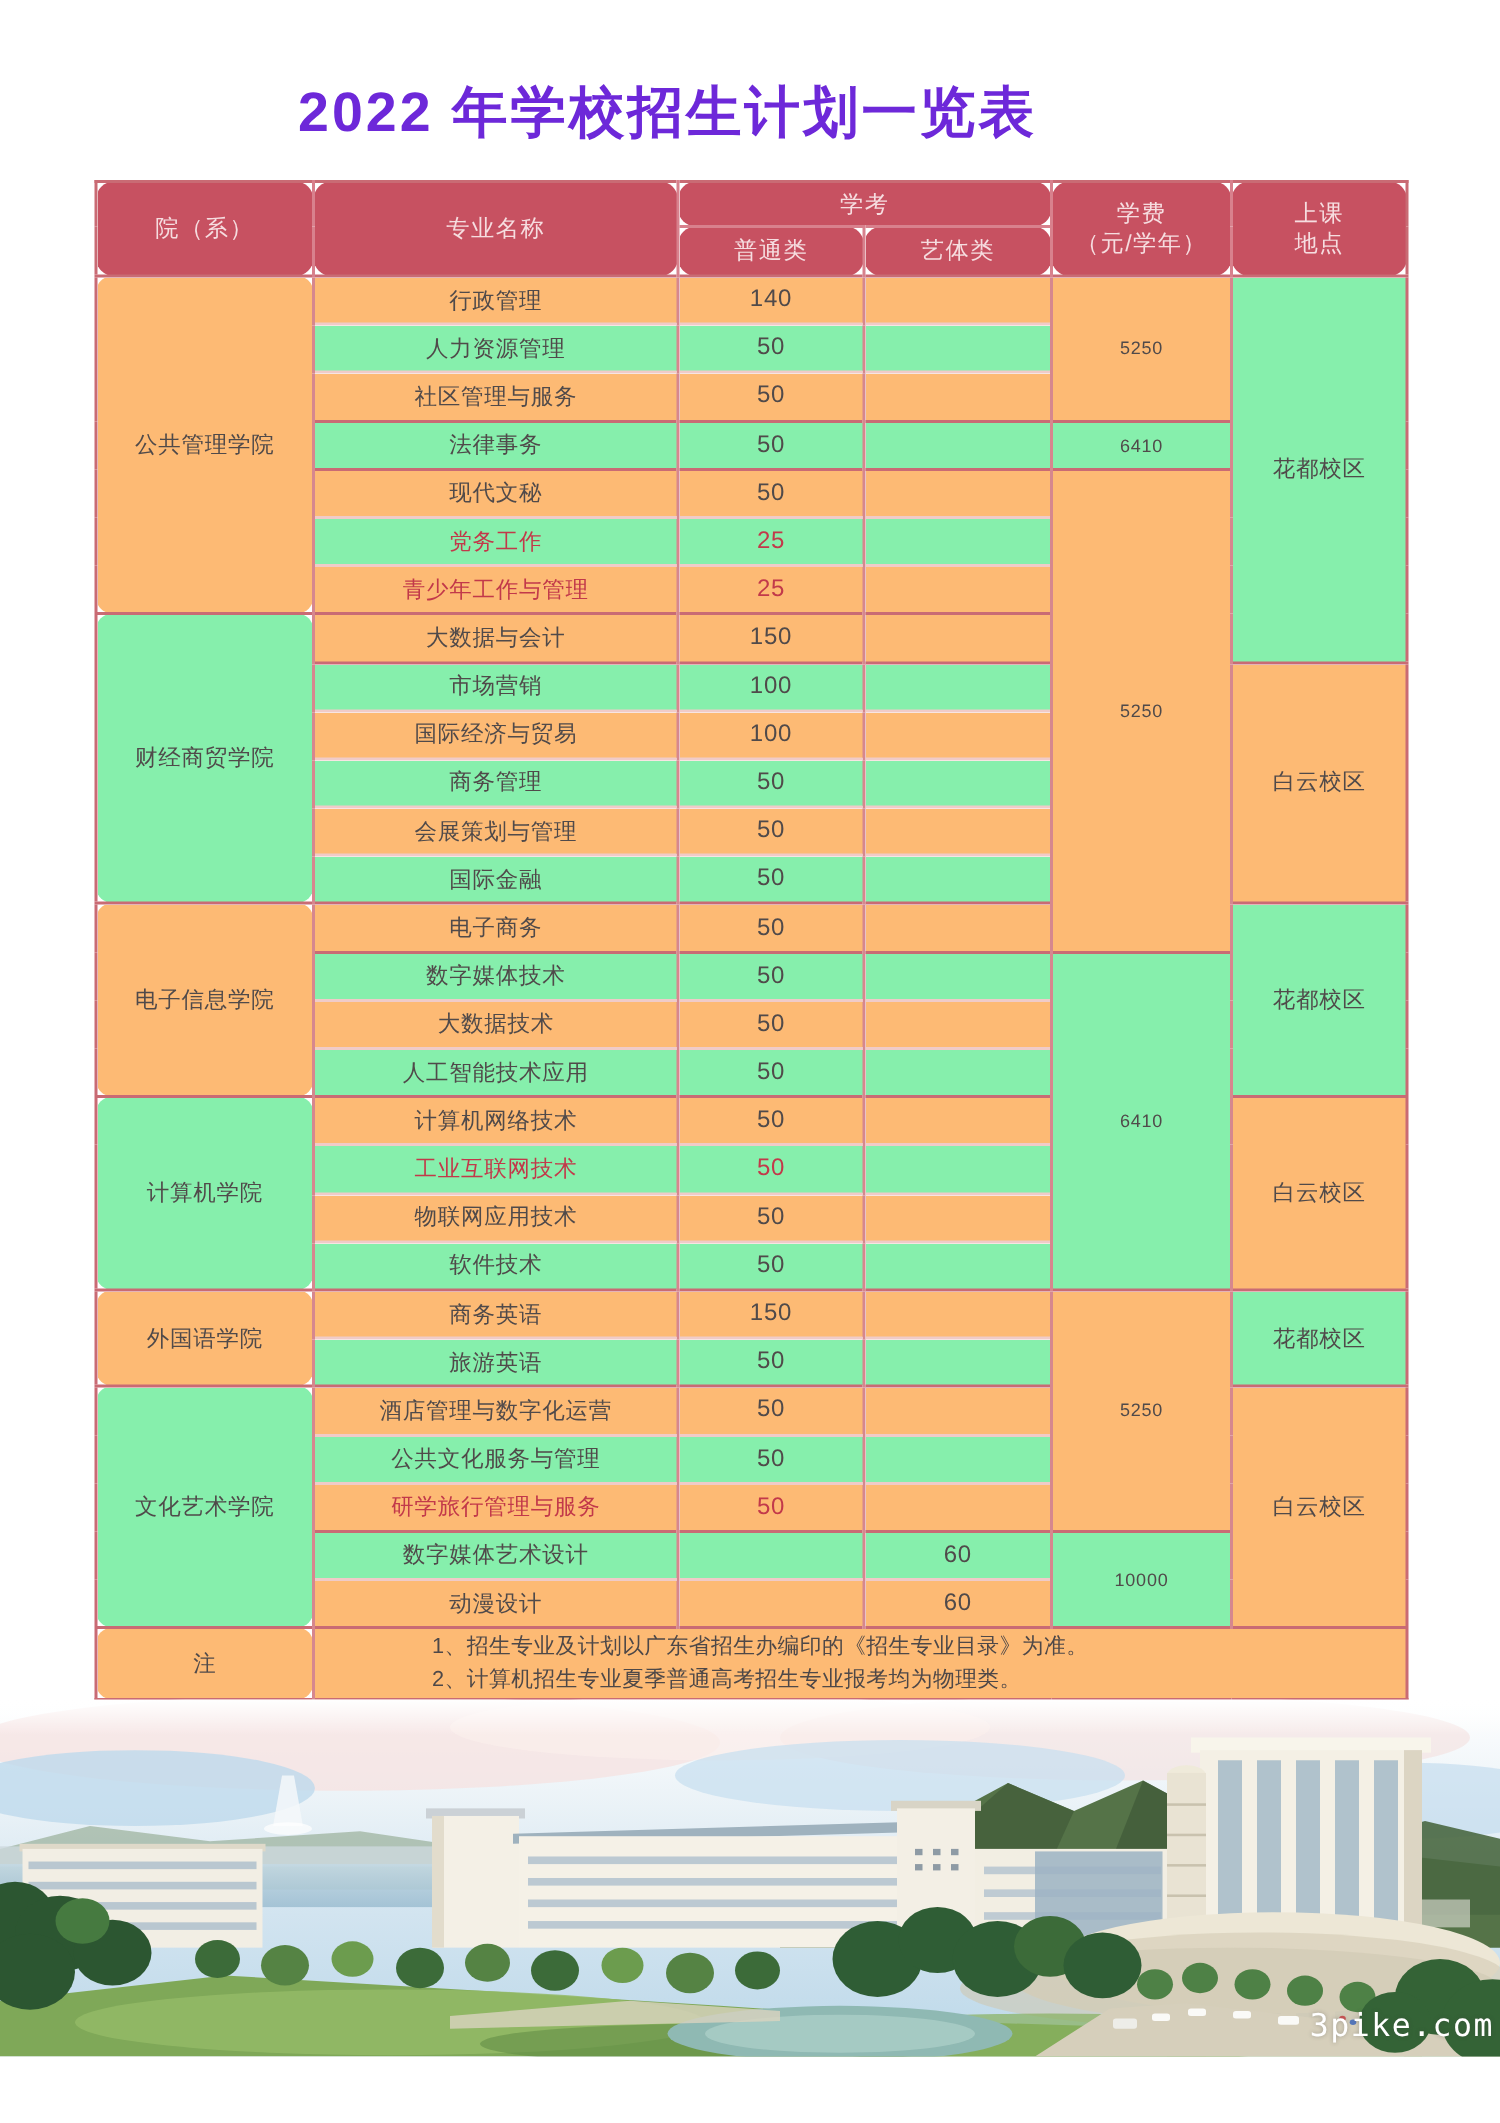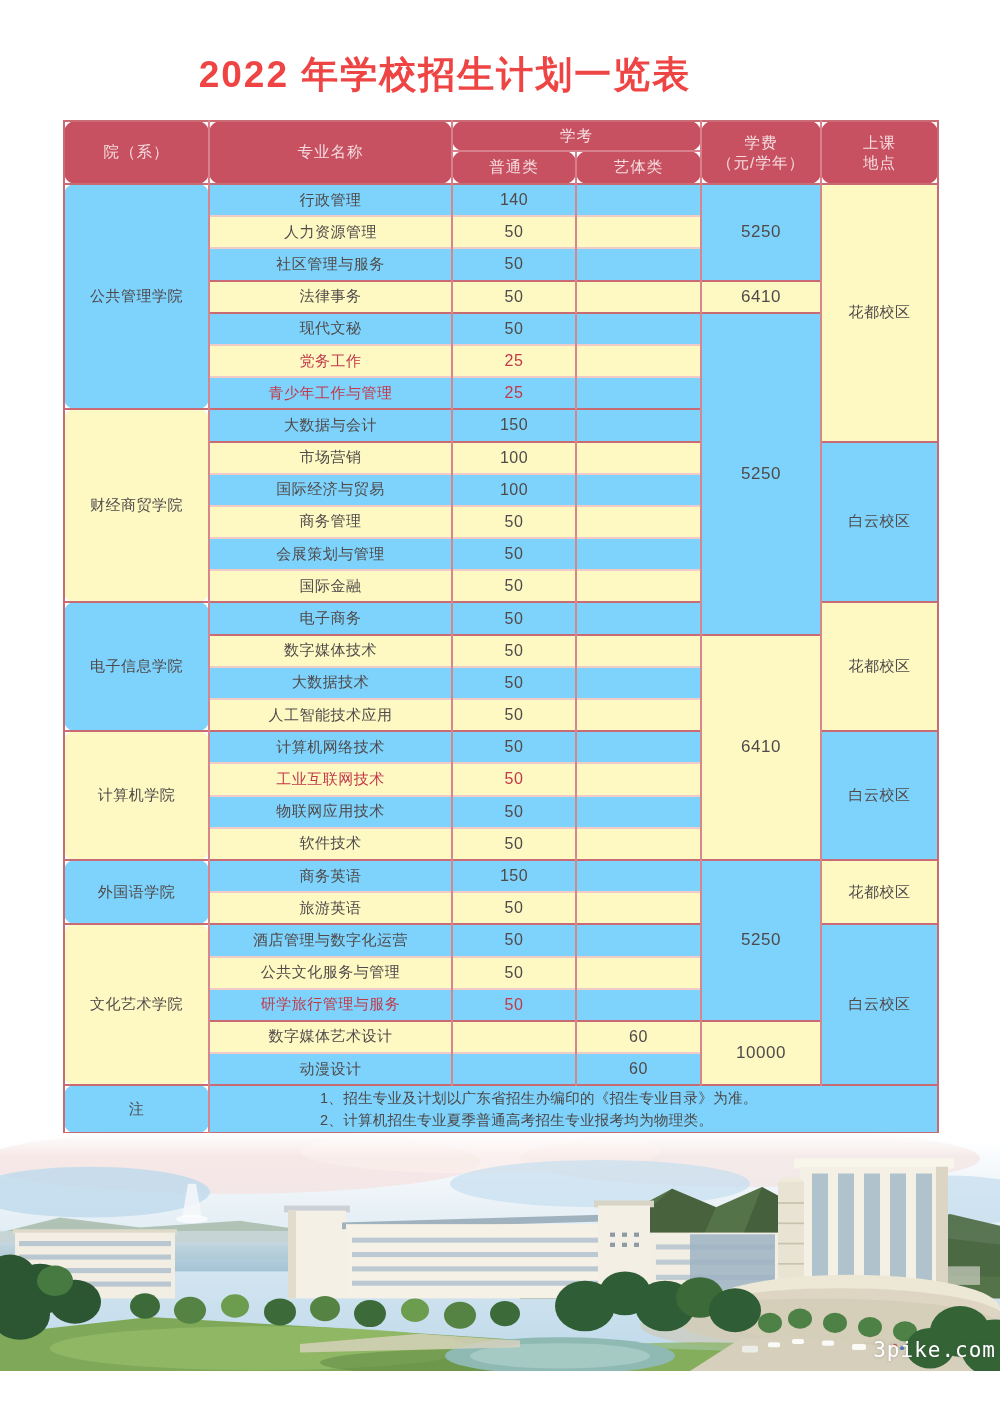--- a/index.html
+++ b/index.html
@@ -4,21 +4,21 @@
 <style>
   html,body{margin:0;padding:0;}
   body{
     width:1000px;height:1415px;position:relative;overflow:hidden;
     background:#ffffff;
     font-family:"Liberation Sans", sans-serif;
   }
   .title{
     position:absolute;top:50px;left:0;width:890px;margin:0;
     text-align:center;font-size:37px;font-weight:800;letter-spacing:2px;
-    color:#ef4444;
+    color:#6d28d9;
   }
   table.plan{
     position:absolute;left:63px;top:120px;width:874px;
     border-collapse:collapse;table-layout:fixed;
     border:2px solid #c96b74;
   }
   .plan th,.plan td{padding:0;text-align:center;vertical-align:middle;overflow:hidden;}
   
   .plan thead th{
     background:#c75161;color:#f6dde0;font-weight:400;font-size:15.5px;
@@ -31,28 +31,28 @@
   .plan thead .two{line-height:1.25;}
   
   .plan tbody tr{height:32.2px;}
   .plan tbody td{
     border-left:2px solid #d6878e;
     border-top:2px solid #f0cbc8;
     color:#504a4a;font-size:15px;letter-spacing:0.5px;
   }
   .plan td.col{border-left:none;border-radius:11px;}
   .plan td.st{border-top-color:#c96b74;}
-  .plan td.l{background:#7dd3fc;}
-  .plan td.d{background:#fef9c3;}
+  .plan td.l{background:#fdba74;}
+  .plan td.d{background:#86efac;}
   .plan td.num{font-size:16px;}
-  .plan td.fee{font-size:17px;}
+  .plan td.fee{font-size:12px;}
   .plan td.hl{color:#c2394a;font-weight:400;}
   .plan tr.noterow{height:48px;}
   .plan td.notetext{
-    text-align:left;padding-left:110px;font-size:14.5px;line-height:1.55;color:#4e4848;letter-spacing:0.3px;
+    text-align:left;padding-left:78px;font-size:14.5px;line-height:1.55;color:#4e4848;letter-spacing:0.3px;
   }
   
   .photo{position:absolute;left:0;top:1133px;width:1000px;height:238px;}
   .photo svg{display:block;width:100%;height:100%;}
   .watermark{
     position:absolute;right:4px;bottom:9px;
     font-family:"DejaVu Sans Mono", monospace;
     font-size:21px;color:#ffffff;letter-spacing:1px;
     text-shadow:0 0 3px rgba(60,60,60,.35);
   }

